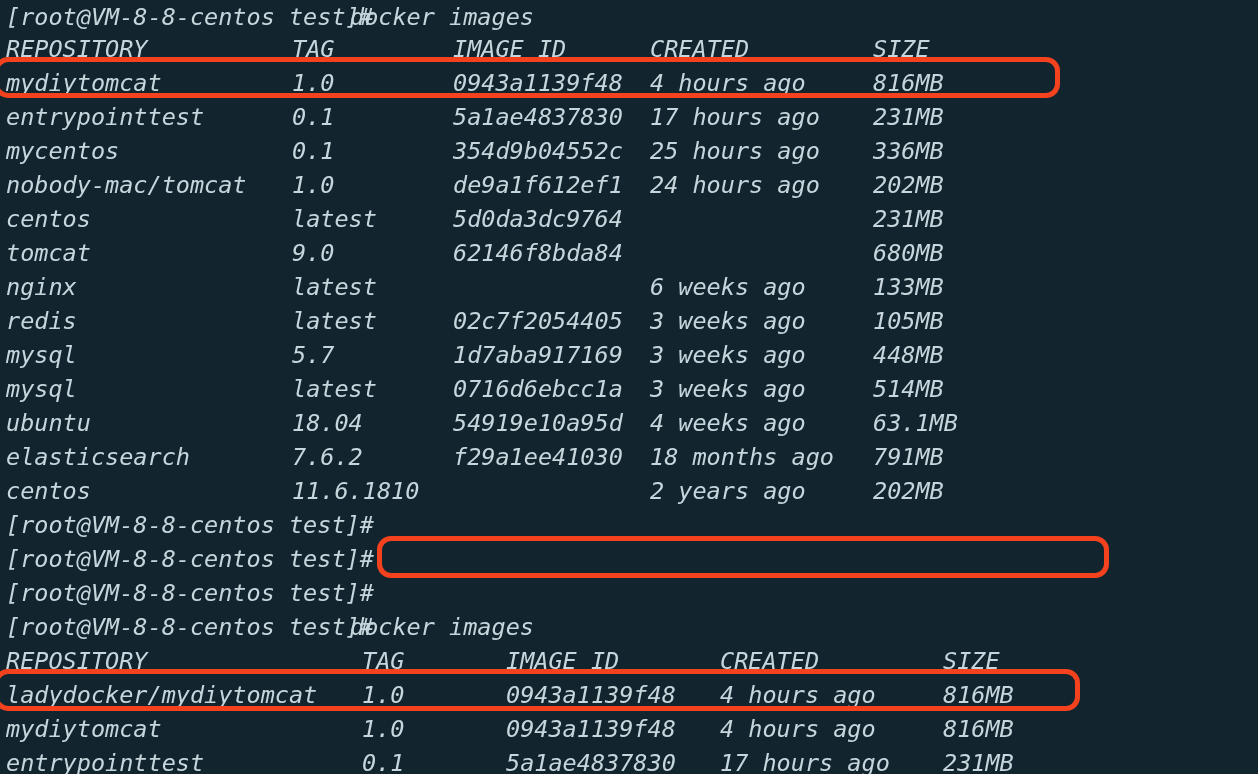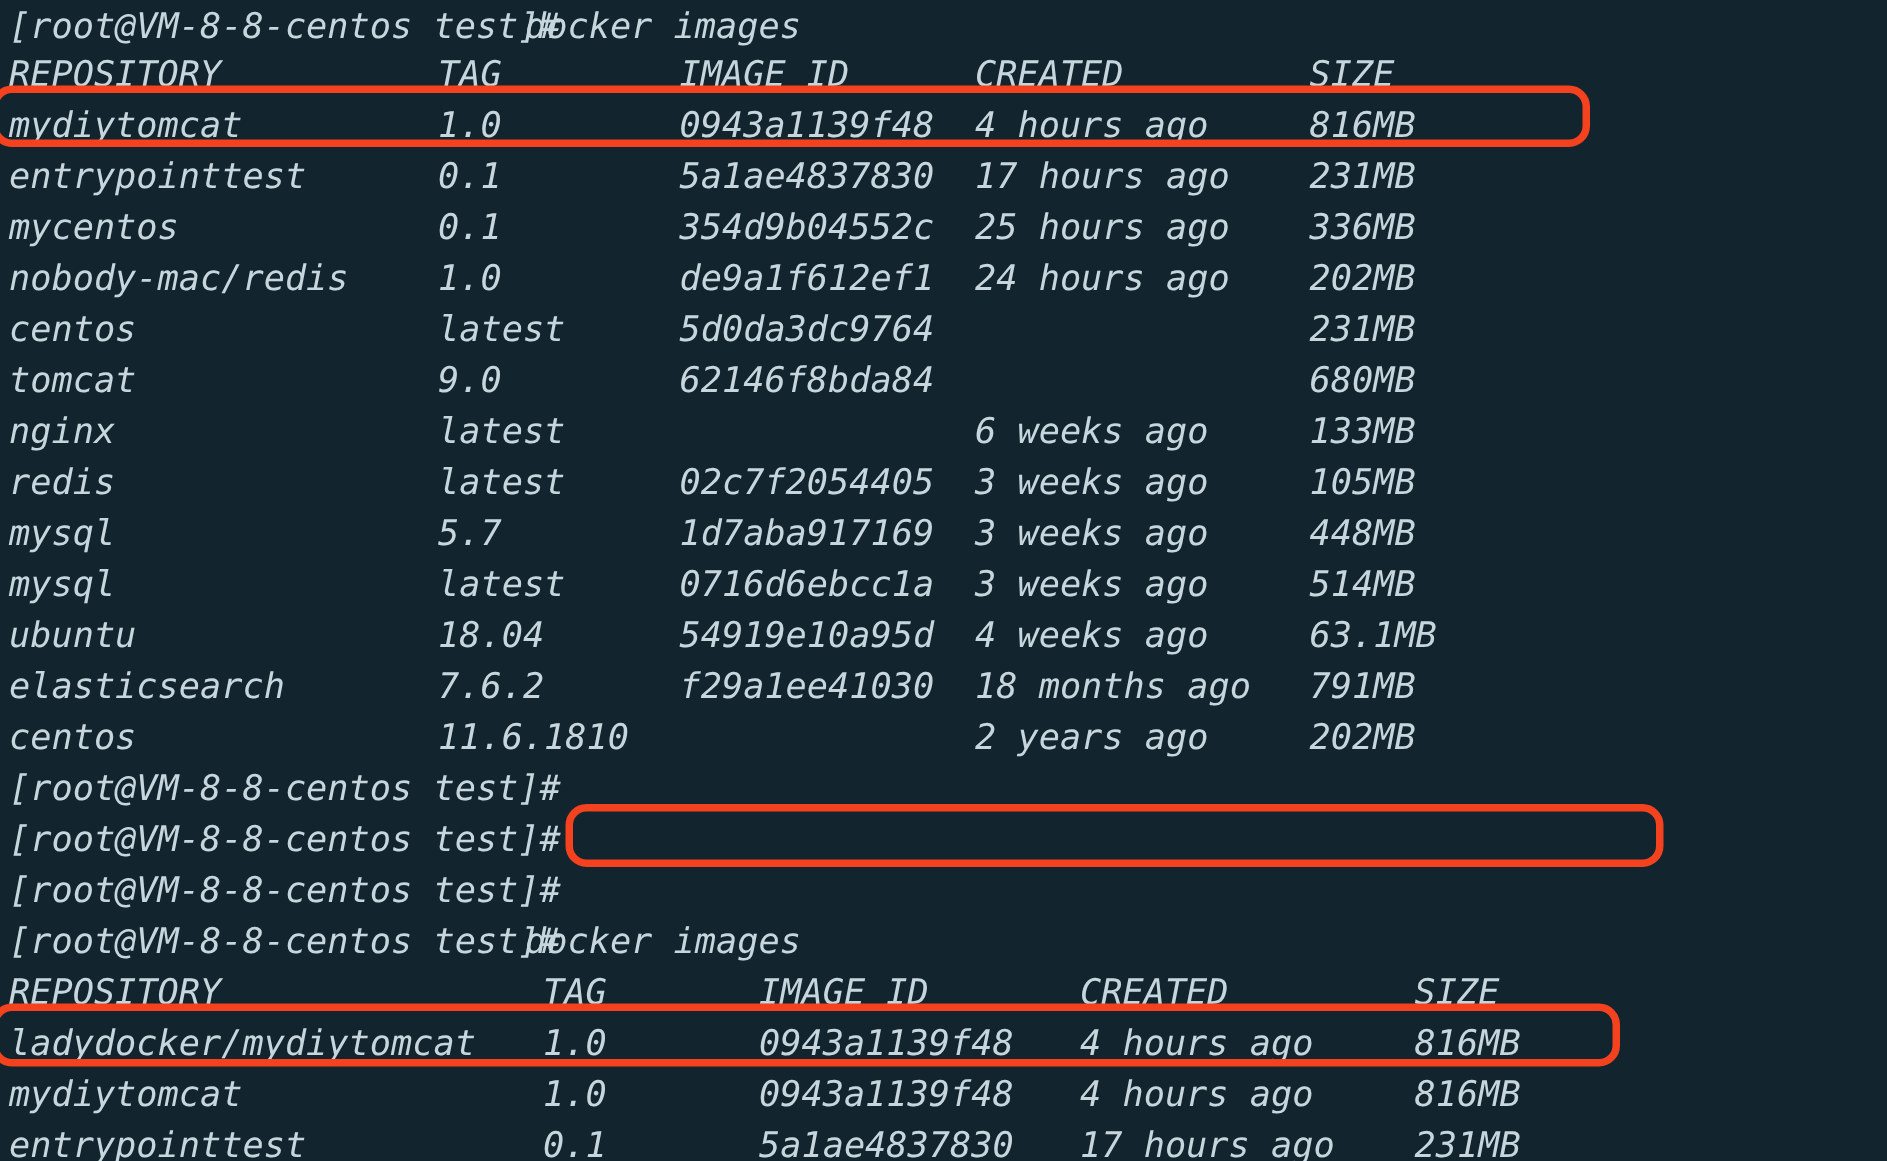--- a/index.html
+++ b/index.html
@@ -77,21 +77,21 @@
     <span class="col" style="left:873px">231MB</span>
   </div>
   <div class="line" style="top:134px">
     <span class="col" style="left:6px">mycentos</span>
     <span class="col" style="left:292px">0.1</span>
     <span class="col" style="left:453px">354d9b04552c</span>
     <span class="col" style="left:650px">25 hours ago</span>
     <span class="col" style="left:873px">336MB</span>
   </div>
   <div class="line" style="top:168px">
-    <span class="col" style="left:6px">nobody-mac/redis</span>
+    <span class="col" style="left:6px">nobody-mac/tomcat</span>
     <span class="col" style="left:292px">1.0</span>
     <span class="col" style="left:453px">de9a1f612ef1</span>
     <span class="col" style="left:650px">24 hours ago</span>
     <span class="col" style="left:873px">202MB</span>
   </div>
   <div class="line" style="top:202px">
     <span class="col" style="left:6px">centos</span>
     <span class="col" style="left:292px">latest</span>
     <span class="col" style="left:453px">5d0da3dc9764</span>
     <span class="col" style="left:873px">231MB</span>

